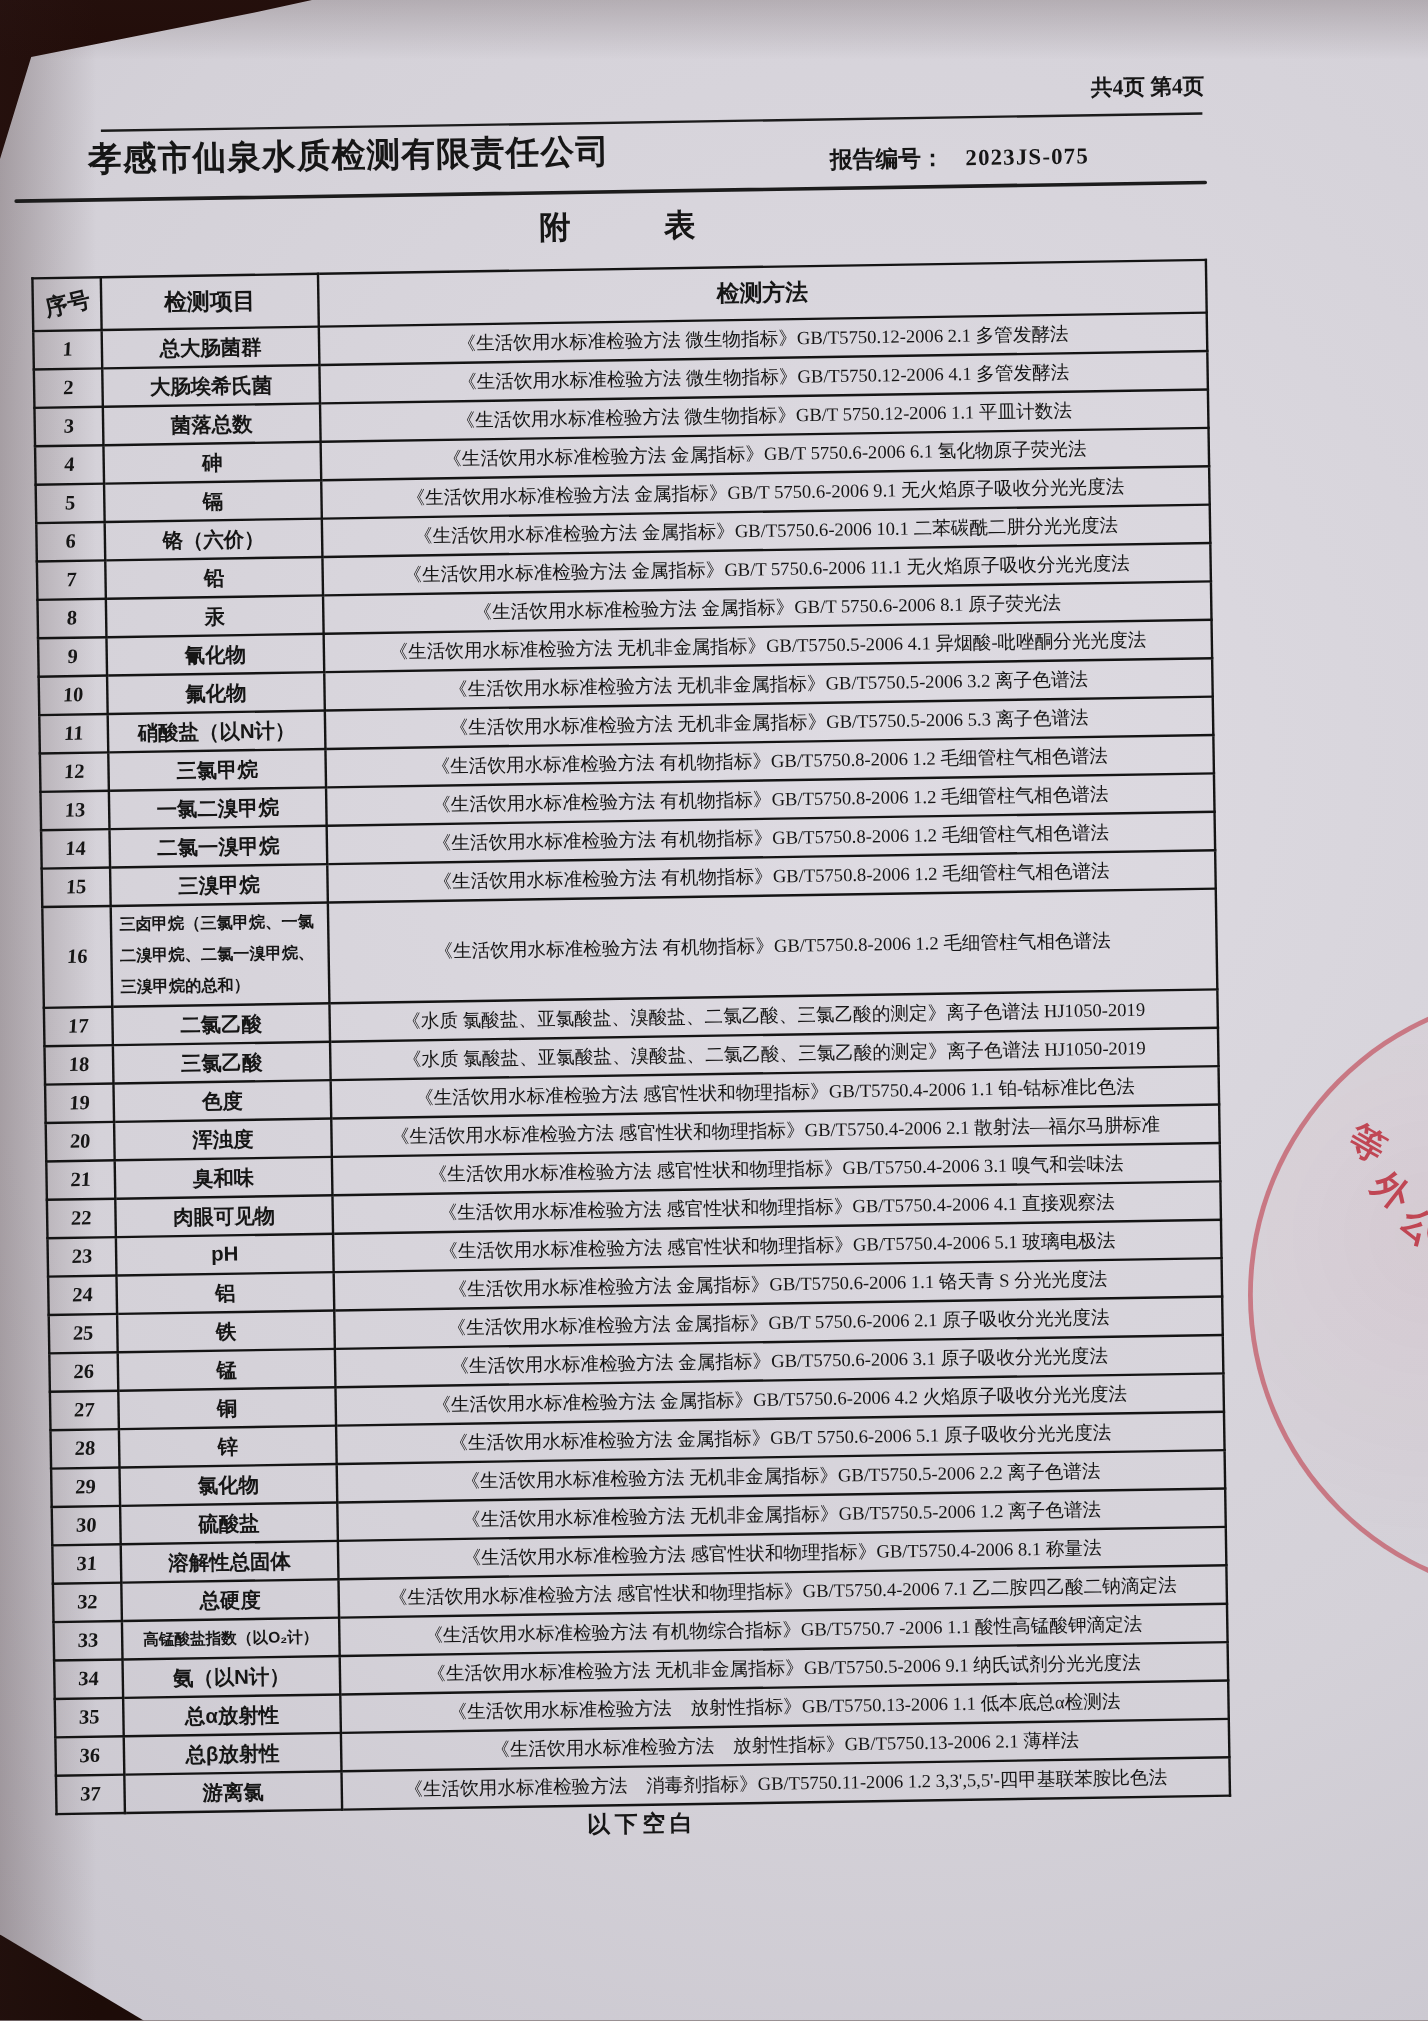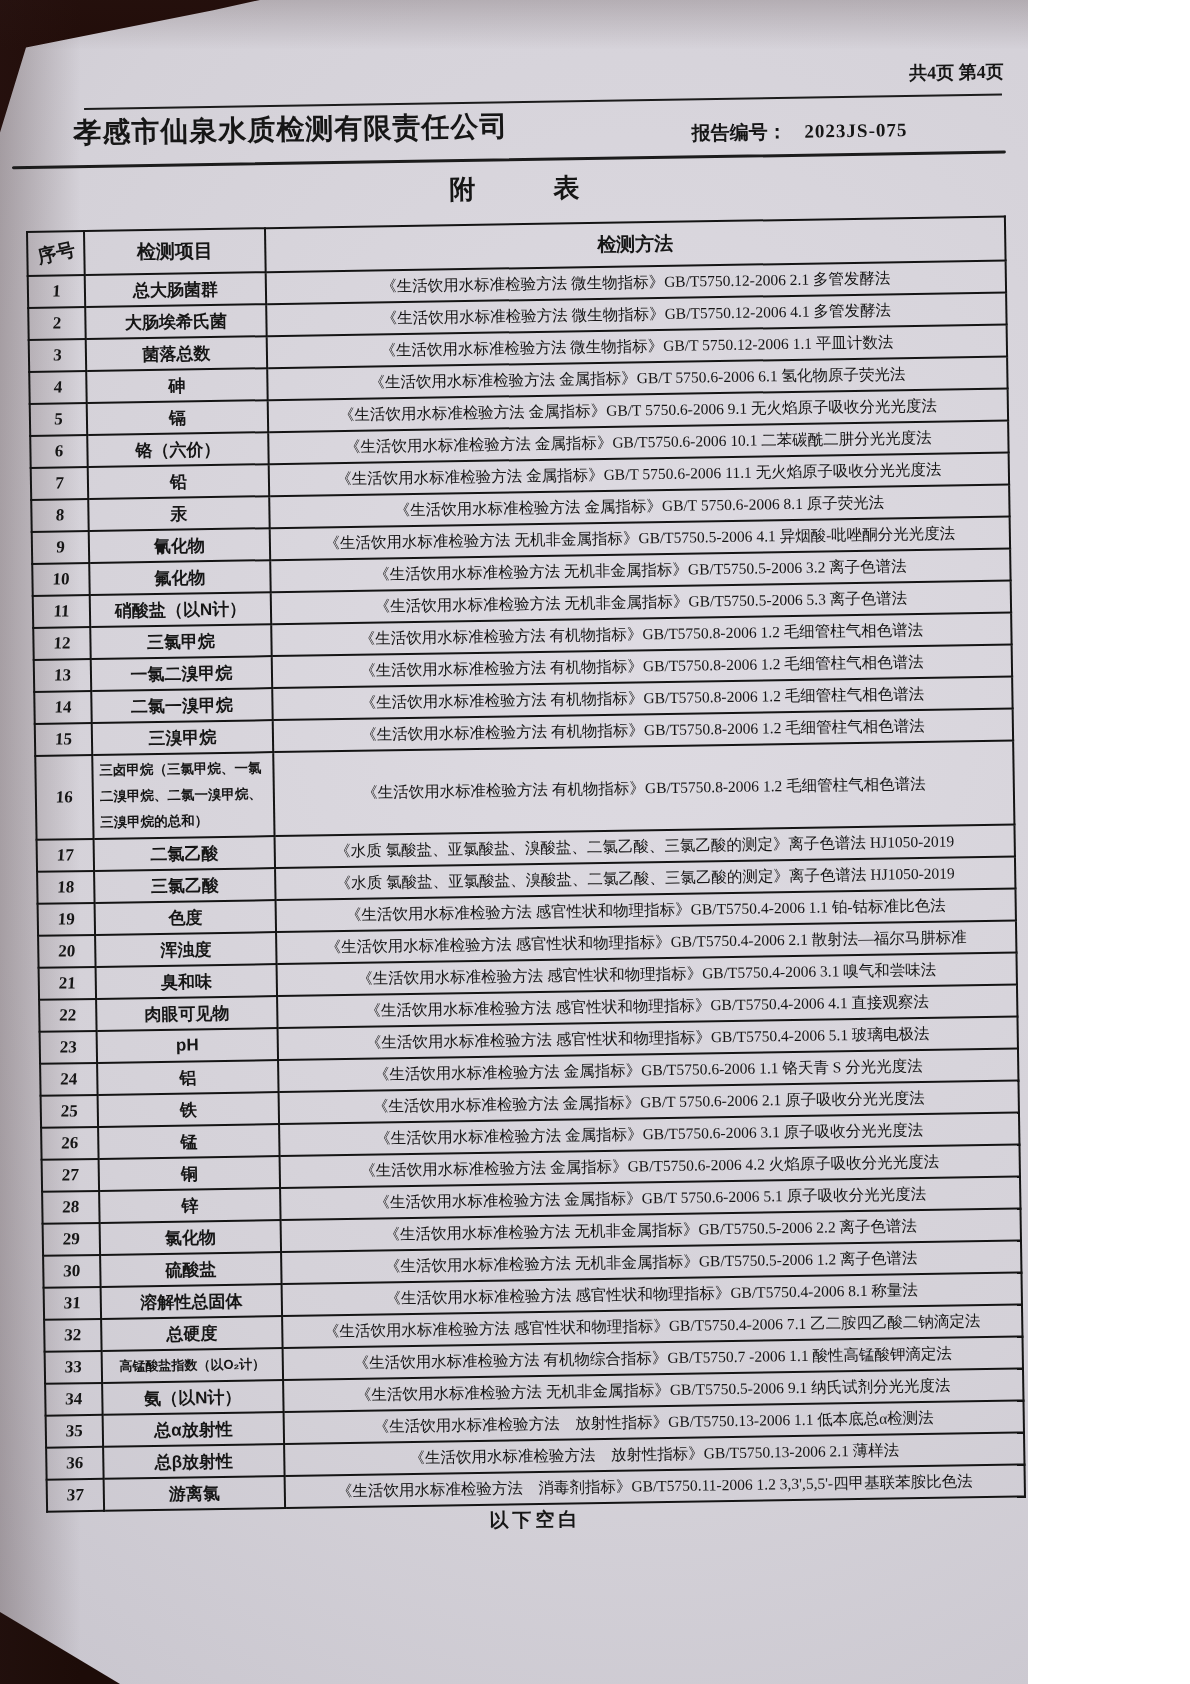--- a/index.html
+++ b/index.html
@@ -1,16 +1,16 @@
 <!DOCTYPE html>
 <html><head>
 <meta charset="utf-8">
 <style>
   html,body{margin:0;padding:0;}
-  .screen{position:relative;width:1028px;height:1684px;overflow:hidden;
+  .screen{position:relative;width:1190px;height:1684px;overflow:hidden;
           background:#2b1713;font-family:"Liberation Serif",serif;}
   .paper{position:absolute;inset:0;
          background:radial-gradient(120% 90% at 62% 38%, #dedbe2 0%, #d4d1d8 55%, #c3c0c9 100%);}
   .corner-tl{position:absolute;left:0;top:0;width:260px;height:170px;
              background:#220d09;clip-path:polygon(0 0,100% 0,82% 6%,10% 28%,0 78%);}
   .corner-bl{position:absolute;left:0;bottom:0;width:120px;height:90px;
              background:#1d0c08;clip-path:polygon(0 20%,100% 100%,0 100%);}
   .left-shade{position:absolute;left:0;top:0;width:95px;height:100%;
               background:linear-gradient(90deg,rgba(45,25,25,.28),rgba(45,25,25,0) 85%);}
   .top-shade{position:absolute;left:0;top:0;width:100%;height:50px;

